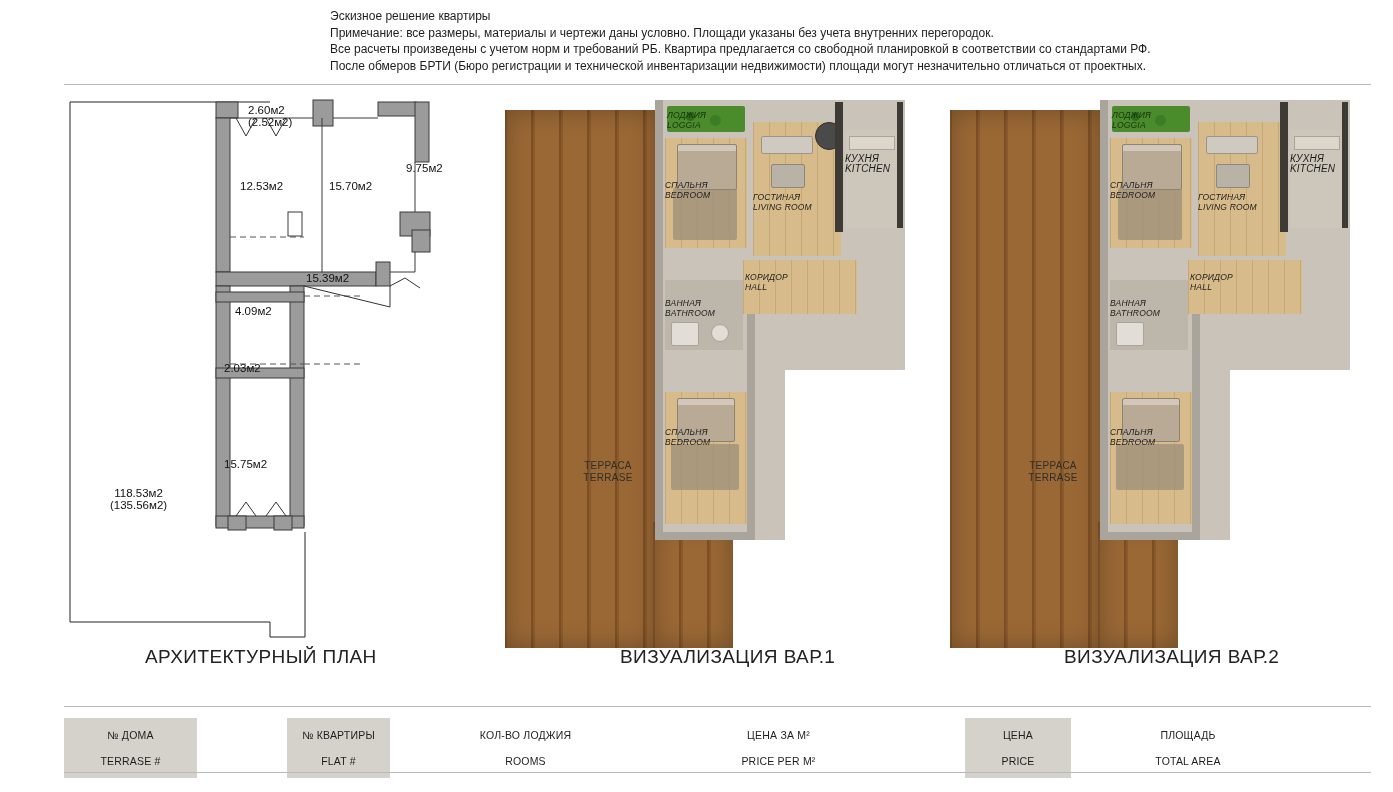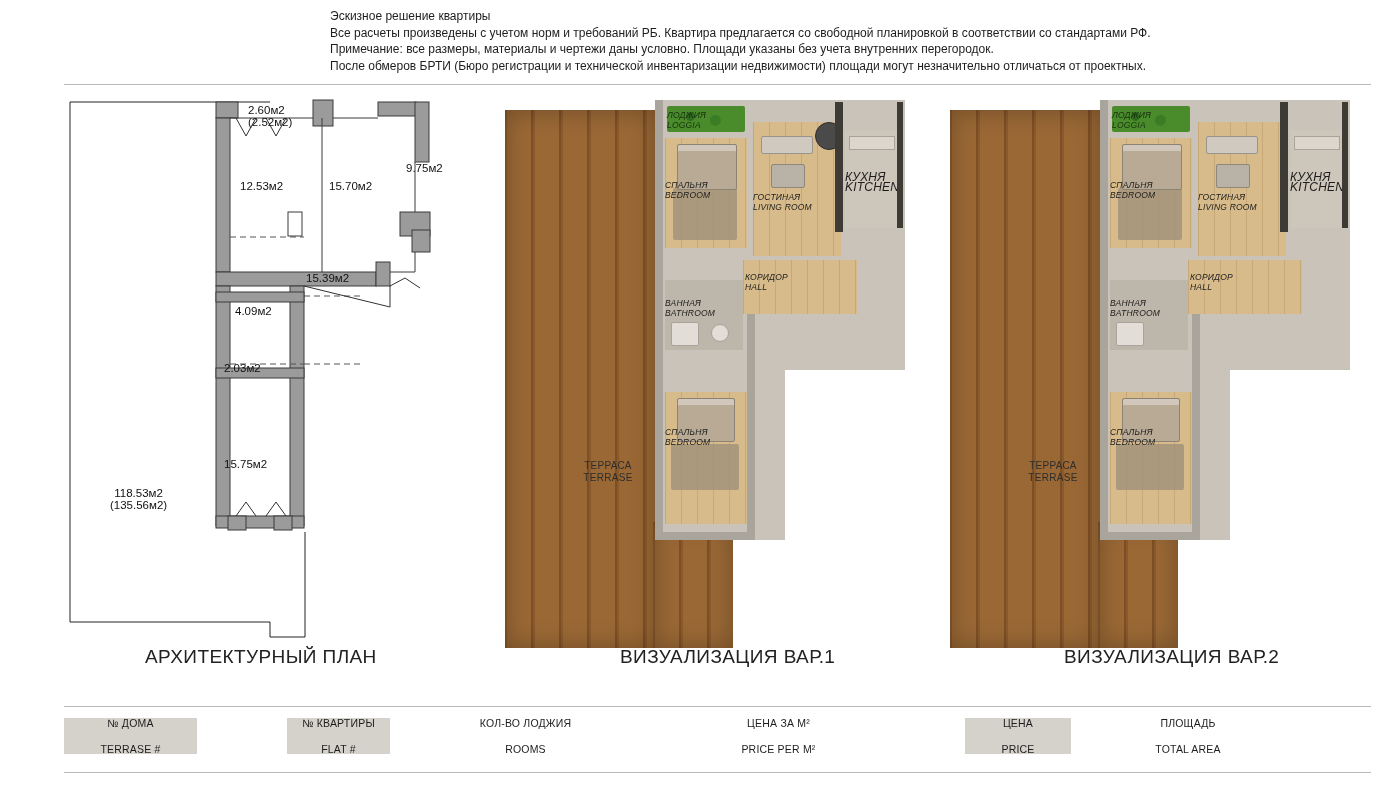--- a/index.html
+++ b/index.html
@@ -29,46 +29,46 @@
     box-shadow:inset 0 0 26px rgba(0,0,0,.28);}
   .terrace-label{position:absolute;font-size:10px;line-height:12px;color:#2d2d2d;text-align:center;letter-spacing:.3px;}
 
   .slab{position:absolute;background:#c9c3ba;}
   .floorwood{position:absolute;background:
       repeating-linear-gradient(90deg,#c9a877 0 1px,#d8bb8b 1px 16px);}
   .floorlight{position:absolute;background:#cdc6bb;}
   .wall{position:absolute;background:#a9a49c;}
   .darkwall{position:absolute;background:#3e3a36;}
   .roomlabel{position:absolute;font-size:8.5px;line-height:10px;text-align:left;color:#1c1c1c;letter-spacing:.2px;white-space:nowrap;font-style:italic;}
-  .roomlabel.small{font-size:12px;line-height:9.5px;margin-top:19px;}
+  .roomlabel.small{font-size:10px;line-height:9.5px;}
   .bed{position:absolute;background:#b8aa95;border:1px solid #8d8374;border-radius:2px;box-shadow:inset 0 6px 0 rgba(255,255,255,.35);}
   .rug{position:absolute;background:#9c8d78;opacity:.75;border-radius:2px;}
   .sofa{position:absolute;background:#cfc9bf;border:1px solid #9a958c;border-radius:2px;}
   .tbl{position:absolute;background:#b9b2a6;border:1px solid #8d877d;border-radius:2px;}
   .kitchen{position:absolute;background:#dcd6cc;border:1px solid #a9a49a;}
   .green{position:absolute;background:
      radial-gradient(circle at 30% 40%,#2f6b1f 0 4px,transparent 5px),
      radial-gradient(circle at 62% 55%,#3b7d25 0 5px,transparent 6px),
      #4a8c2c;border-radius:2px;}
   .bathfix{position:absolute;background:#e2ded7;border:1px solid #a8a49c;border-radius:2px;}
   .round{border-radius:50%;}
 
   
   #footer{position:absolute;left:64px;top:718px;width:1307px;height:48px;display:flex;}
-  .fcell{height:36px;display:flex;flex-direction:column;align-items:center;justify-content:center;font-size:10.5px;line-height:13px;color:#1d1d1d;letter-spacing:.2px;text-align:center;}
+  .fcell{height:60px;display:flex;flex-direction:column;align-items:center;justify-content:center;font-size:10.5px;line-height:13px;color:#1d1d1d;letter-spacing:.2px;text-align:center;}
   .fcell.shaded{background:#d5d2cc;}
   .fcell.blank{background:transparent;}
 </style>
 </head>
 <body>
 
 <div class="notes">
   <div>Эскизное решение квартиры</div>
+  <div>Примечание: все размеры, материалы и чертежи даны условно. Площади указаны без учета внутренних перегородок.</div>
   <div>Все расчеты произведены с учетом норм и требований РБ. Квартира предлагается со свободной планировкой в соответствии со стандартами РФ.</div>
-  <div>Примечание: все размеры, материалы и чертежи даны условно. Площади указаны без учета внутренних перегородок.</div>
   <div>После обмеров БРТИ (Бюро регистрации и технической инвентаризации недвижимости) площади могут незначительно отличаться от проектных.</div>
 </div>
 <div class="rule"></div>
 
 <div id="plan">
   <svg width="440" height="560" viewBox="0 0 440 560">
 
     <polyline points="10,10 210,10" fill="none" stroke="#222" stroke-width="1"></polyline>
     <polyline points="10,10 10,530 210,530 210,545 245,545" fill="none" stroke="#222" stroke-width="1"></polyline>
     <line x1="245" y1="545" x2="245" y2="440" stroke="#222" stroke-width="1"></line>

